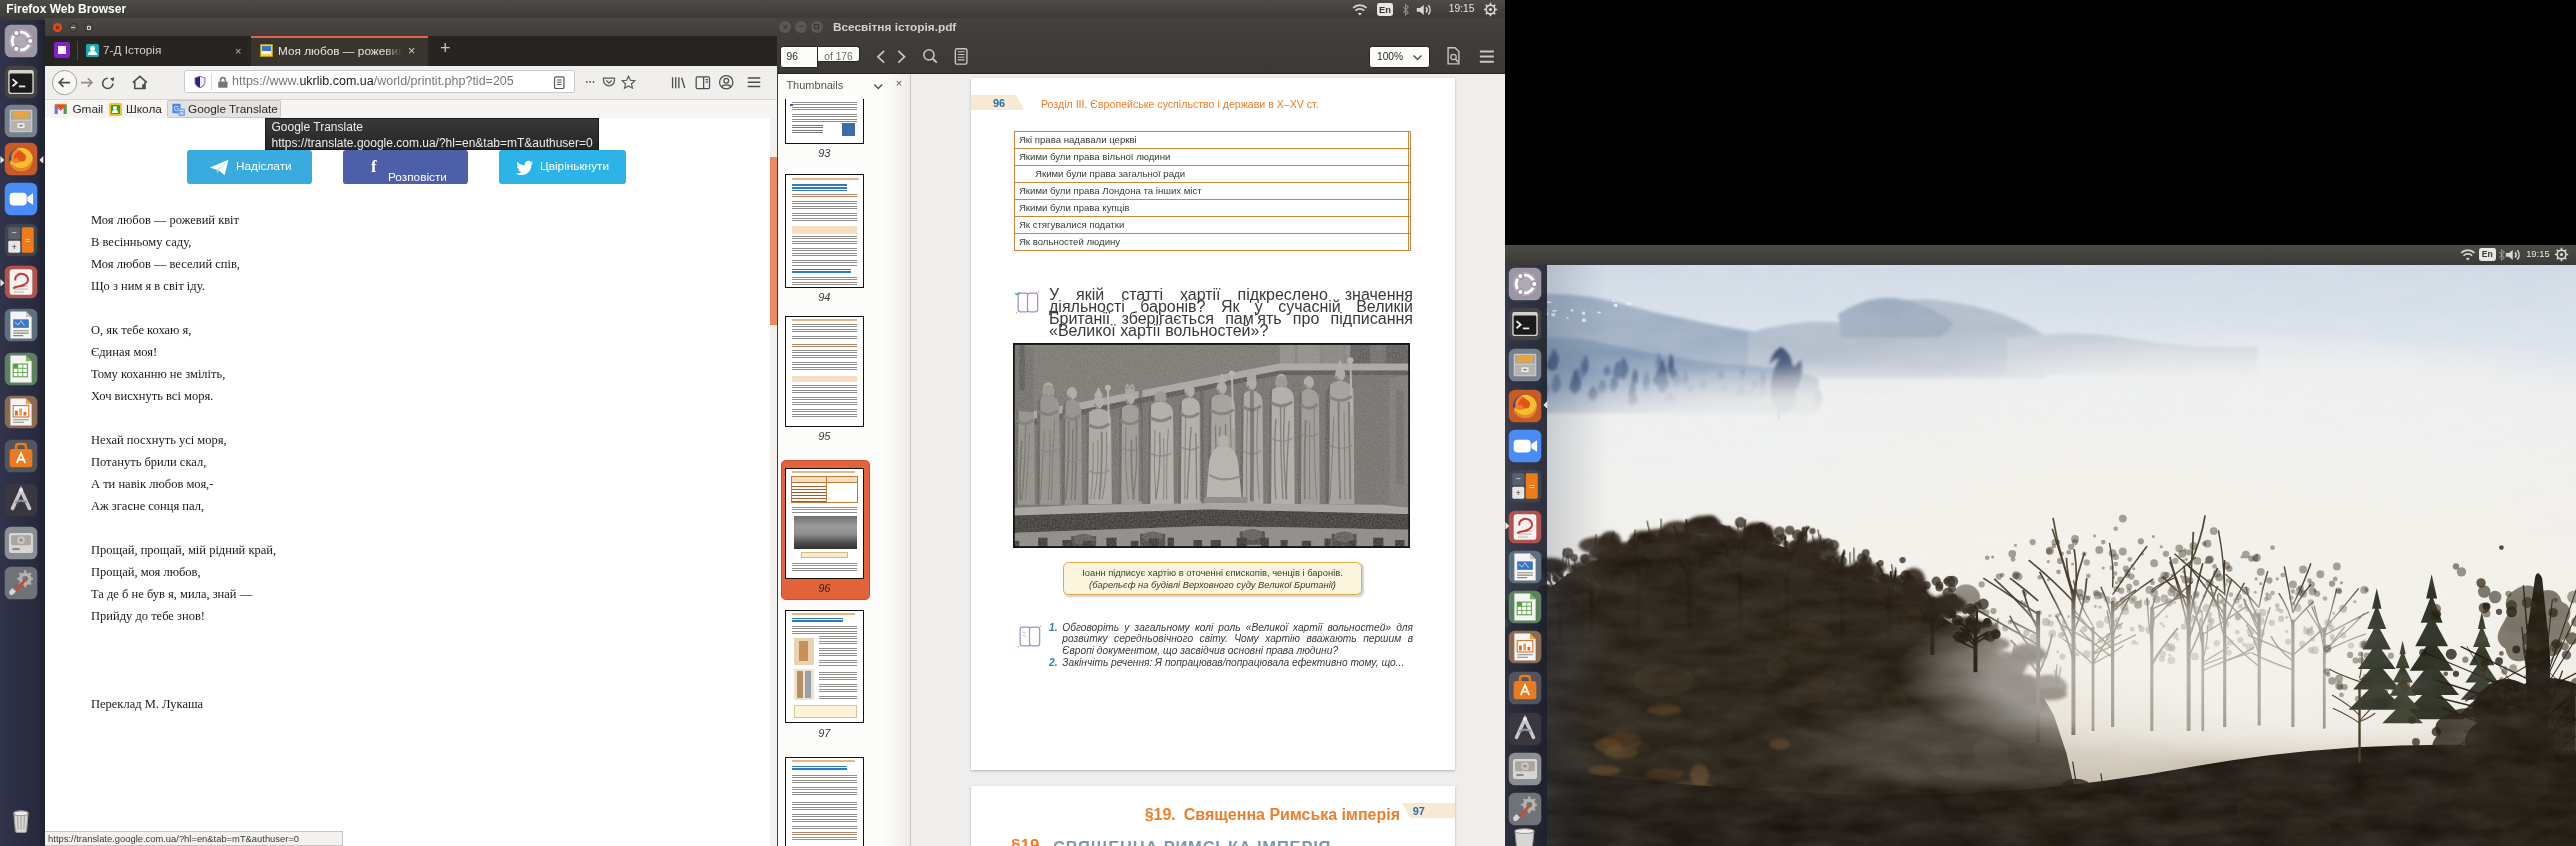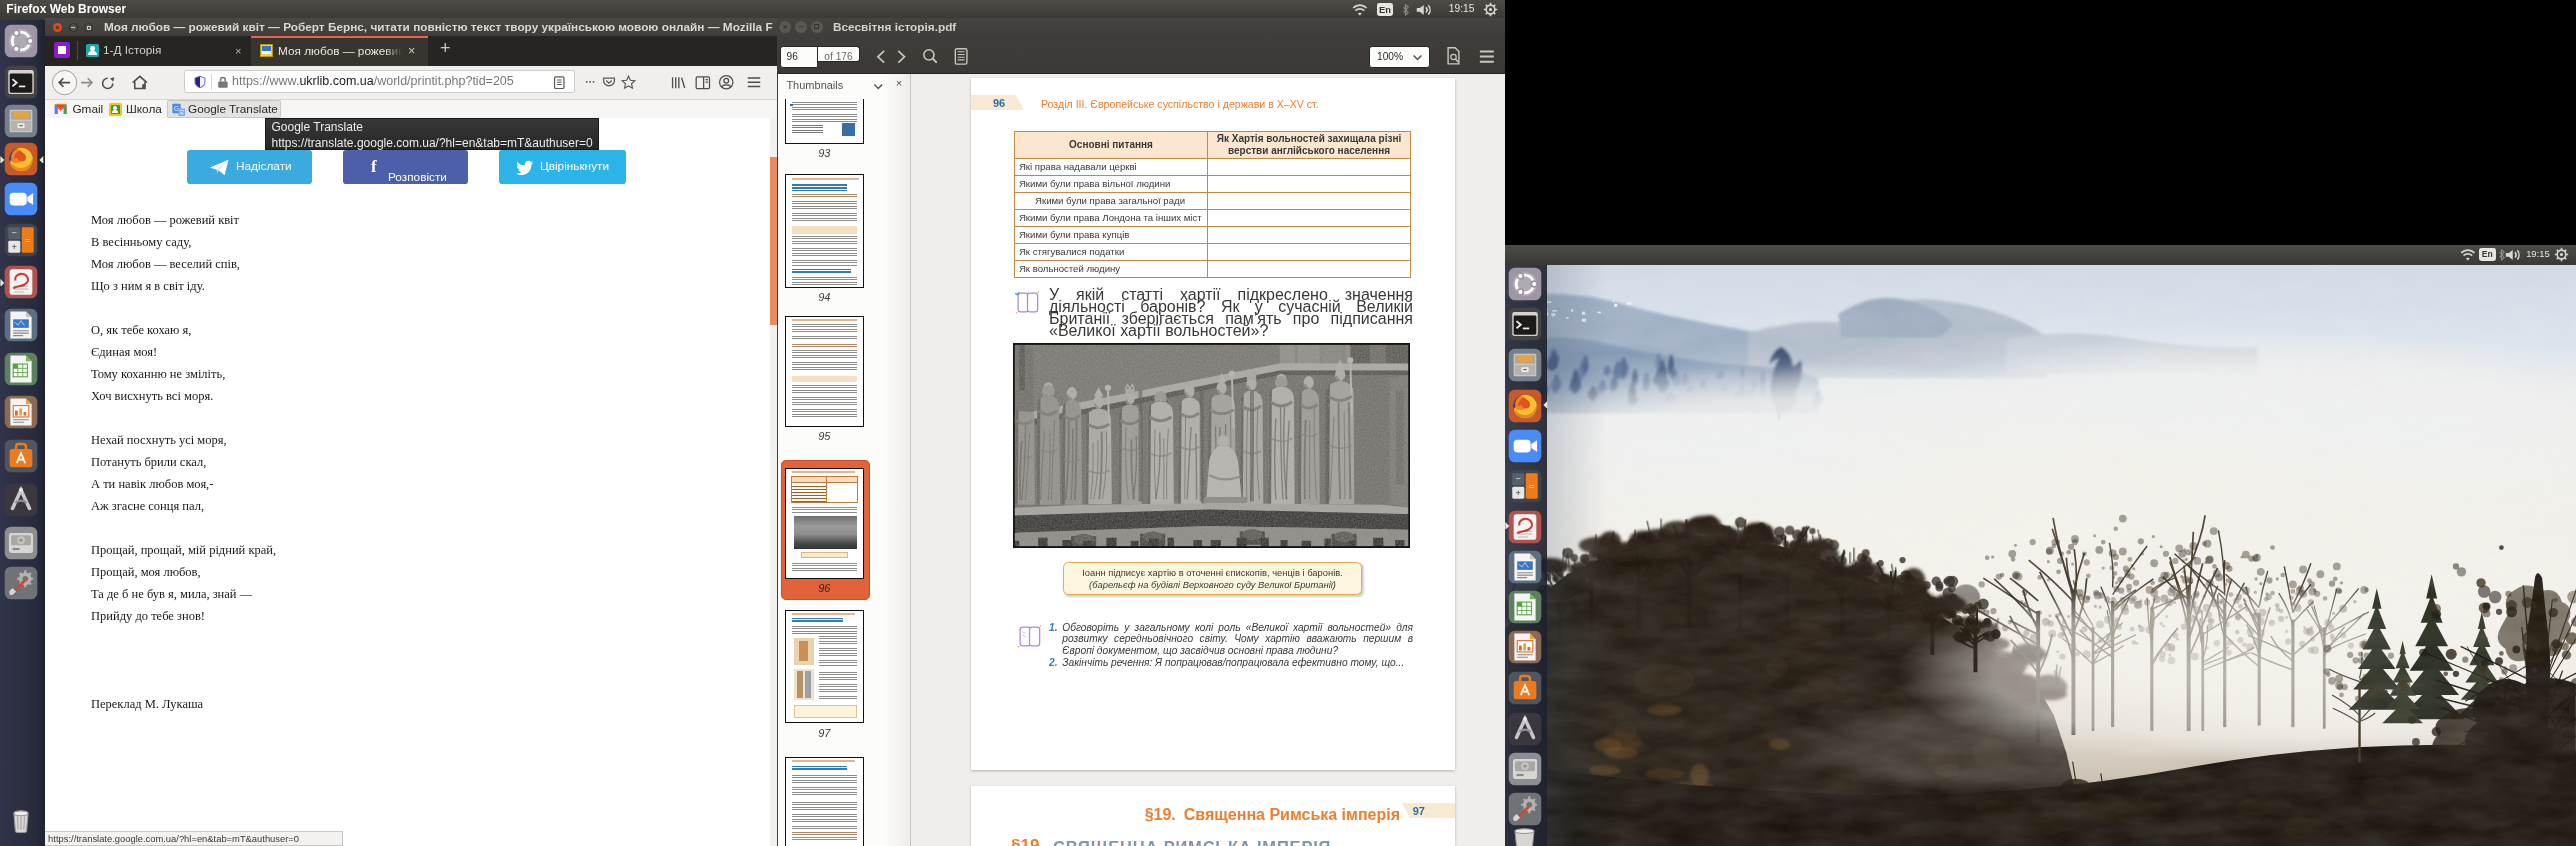--- a/index.html
+++ b/index.html
@@ -45,35 +45,34 @@
 
   <div class="abs" id="ffwin" style="left:45px;top:18px;width:733px;height:829px;background:#fff;">
     <div class="abs" id="fftitle" style="left:0;top:0;width:100%;height:18px;background:linear-gradient(#4c4845,#413d3a);">
       <div class="abs" style="left:7.8px;top:4.7px;width:9.4px;height:9.4px;border-radius:50%;background:#df4b1f;color:#5d1505;font-size:7.8px;line-height:9.4px;text-align:center;font-weight:bold;">×</div>
       <div class="abs" style="left:23.5px;top:4.7px;width:9.4px;height:9.4px;border-radius:50%;background:#55524e;border:0.8px solid #2e2c29;">
           <div class="abs" style="left:1.6px;top:3.1px;width:3.9px;height:1.2px;background:#c9c6c2;"></div>
         </div>
       <div class="abs" style="left:39px;top:4.7px;width:9.4px;height:9.4px;border-radius:50%;background:#55524e;border:0.8px solid #2e2c29;">
           <div class="abs" style="left:2px;top:2px;width:3.9px;height:3.9px;border:0.8px solid #c9c6c2;"></div>
         </div>
-      <div class="abs" style="left:59px;top:2.4px;font-size:11.8px;font-weight:bold;color:#dbd8d4;white-space:nowrap;width:670px;overflow:hidden;">Моя любов — рожевий квіт — Роберт Бернс, читати повністю текст твору українською мовою онлайн — Mozilla F</div>
     </div>
     <div class="abs" id="fftabs" style="left:0;top:18px;width:100%;height:30px;background:#262522;">
 
       <div class="abs" style="left:9.4px;top:6.3px;width:15.7px;height:15.7px;border-radius:2.4px;background:#8a1eca;">
           <div class="abs" style="left:3.9px;top:3.9px;width:7.8px;height:7.8px;background:#fff;"></div>
         </div>
       <div class="abs" style="left:32px;top:4.7px;width:0.8px;height:19.6px;background:#4c4a46;"></div>
 
       <div class="abs" style="left:33px;top:0;width:174px;height:30px;">
         <div class="abs" style="left:7.8px;top:7.8px;width:13.3px;height:13.3px;background:#1ba8b4;border-radius:1.6px;">
           <div class="abs" style="left:4.3px;top:2.4px;width:4.7px;height:4.7px;border-radius:50%;background:#fff;"></div>
           <div class="abs" style="left:2.4px;top:7.4px;width:8.6px;height:3.9px;border-radius:3.9px 3.9px 0 0;background:#fff;"></div>
         </div>
-        <div class="abs" style="left:25px;top:7px;font-size:11.8px;color:#d5d2cf;white-space:nowrap;">1-Д Історія</div>
+        <div class="abs" style="left:25px;top:7px;font-size:11.8px;color:#d5d2cf;white-space:nowrap;">7-Д Історія</div>
         <div class="abs" style="left:157px;top:8.6px;font-size:11px;color:#b9b6b2;">×</div>
       </div>
 
       <div class="abs" style="left:206px;top:0;width:177px;height:30px;background:#38352f;border-top:2.4px solid #e2654a;">
         <div class="abs" style="left:8.6px;top:5.5px;width:13.3px;height:13.3px;background:#f7d23a;border:0.8px solid #b49a18;border-radius:0.8px;">
           <div class="abs" style="left:1.6px;top:1.6px;width:8.6px;height:4.7px;background:#3873c4;"></div>
           <div class="abs" style="left:1.6px;top:6.3px;width:8.6px;height:3.1px;background:#f5f2ea;"></div>
         </div>
         <div class="abs" style="left:27px;top:6.3px;width:124px;font-size:11.8px;color:#e8e6e3;white-space:nowrap;overflow:hidden;-webkit-mask-image:linear-gradient(90deg,#000 86%,transparent);">Моя любов — рожевий</div>
         <div class="abs" style="left:157px;top:6.3px;font-size:12.5px;color:#cfccc8;">×</div>
@@ -329,24 +328,20 @@
     </div>
     <div class="abs" id="pdfmain" style="left:134px;top:56px;width:594px;height:772px;background:#f0eeec;">
 
       <div class="abs" id="page96" style="left:60px;top:3.9px;width:484px;height:692px;background:#fff;box-shadow:0 0.8px 2.4px rgba(0,0,0,.25);overflow:hidden;">
         <div class="abs" style="left:0;top:17px;width:53px;height:15px;background:#f7e9d2;clip-path:polygon(0 0,45px 0,53px 15px,0 15px);"></div>
         <div class="abs" style="left:22px;top:19px;font-size:11px;font-weight:bold;color:#2b6cb0;">96</div>
         <div class="abs" style="left:70px;top:20.4px;font-size:10.6px;color:#ee7e2a;">Розділ III. Європейське суспільство і держави в X–XV ст.</div>
 
         <table style="position:absolute;left:43px;top:53px;width:397px;border-collapse:collapse;font-size:9.6px;color:#3b3835;">
           <tbody>
-              <tr style="background:#fbe7cf;">
-            <td style="border:0.8px solid #c8873f;width:193px;height:27px;text-align:center;font-weight:bold;font-size:10px;">Основні питання</td>
-            <td style="border:0.8px solid #c8873f;text-align:center;font-weight:bold;line-height:11.8px;font-size:10px;">Як Хартія вольностей захищала різні<br>верстви англійського населення</td>
-          </tr>
           <tr>
                 <td style="border:0.8px solid #c8873f;height:17px;padding-left:3.9px;">Які права надавали церкві</td>
                 <td style="border:0.8px solid #c8873f;"></td>
               </tr>
           <tr>
                 <td style="border:0.8px solid #c8873f;height:17px;padding-left:3.9px;margin-top:16px;">Якими були права вільної людини</td>
                 <td style="border:0.8px solid #c8873f;"></td>
               </tr>
           <tr>
                 <td style="border:0.8px solid #c8873f;height:17px;padding-left:20px;">Якими були права загальної ради</td>

